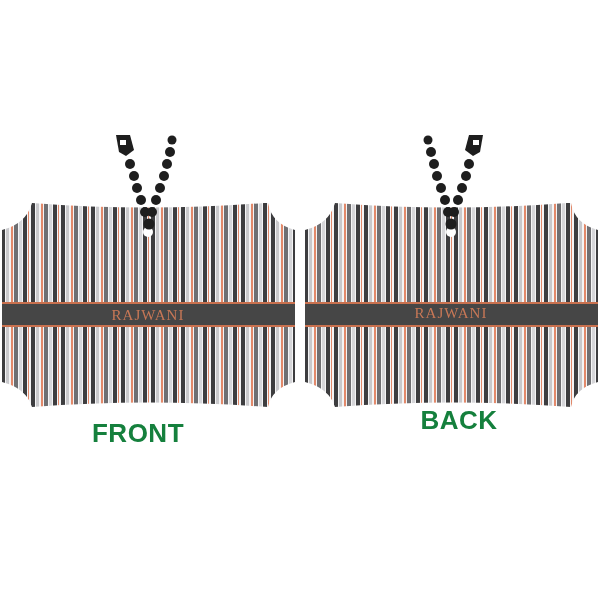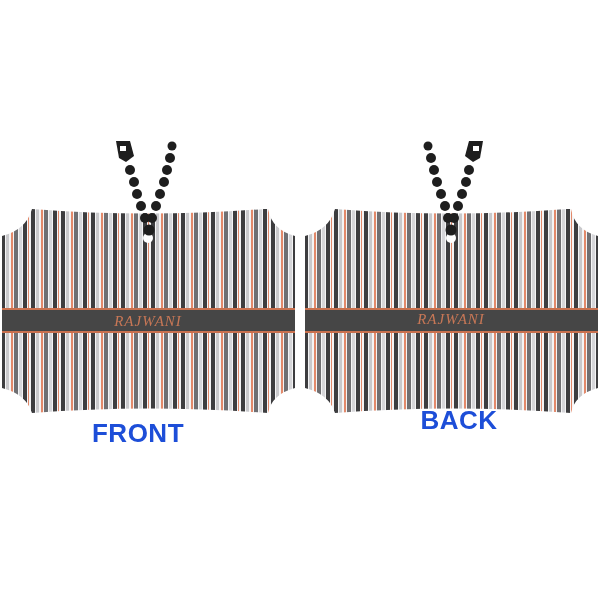--- a/index.html
+++ b/index.html
@@ -1,21 +1,21 @@
 <!DOCTYPE html>
 <html><head>
   <meta charset="utf-8">
   <style>
     html, body { margin: 0; padding: 0; background: #ffffff; }
     body { width: 600px; height: 600px; position: relative; overflow: hidden; font-family: "Liberation Sans", sans-serif; }
-    .ornament { position: absolute; top: 138px; width: 300px; height: 280px; font-style: italic; }
+    .ornament { position: absolute; top: 132px; width: 300px; height: 280px; }
     .ornament svg { display: block; }
     .label {
       position: absolute; top: 418px; font-family: "Liberation Sans", sans-serif;
-      font-weight: bold; font-size: 26px; color: #1d4ed8; letter-spacing: 0.5px;
+      font-weight: bold; font-size: 26px; color: #15803d; letter-spacing: 0.5px;
       text-align: center; width: 160px;
     }
     .band-text {
       font-family: "Liberation Serif", serif; font-size: 15px; letter-spacing: 1px;
     }
   </style>
 </head>
 <body>
 
 <div class="ornament" style="left:0px;">

